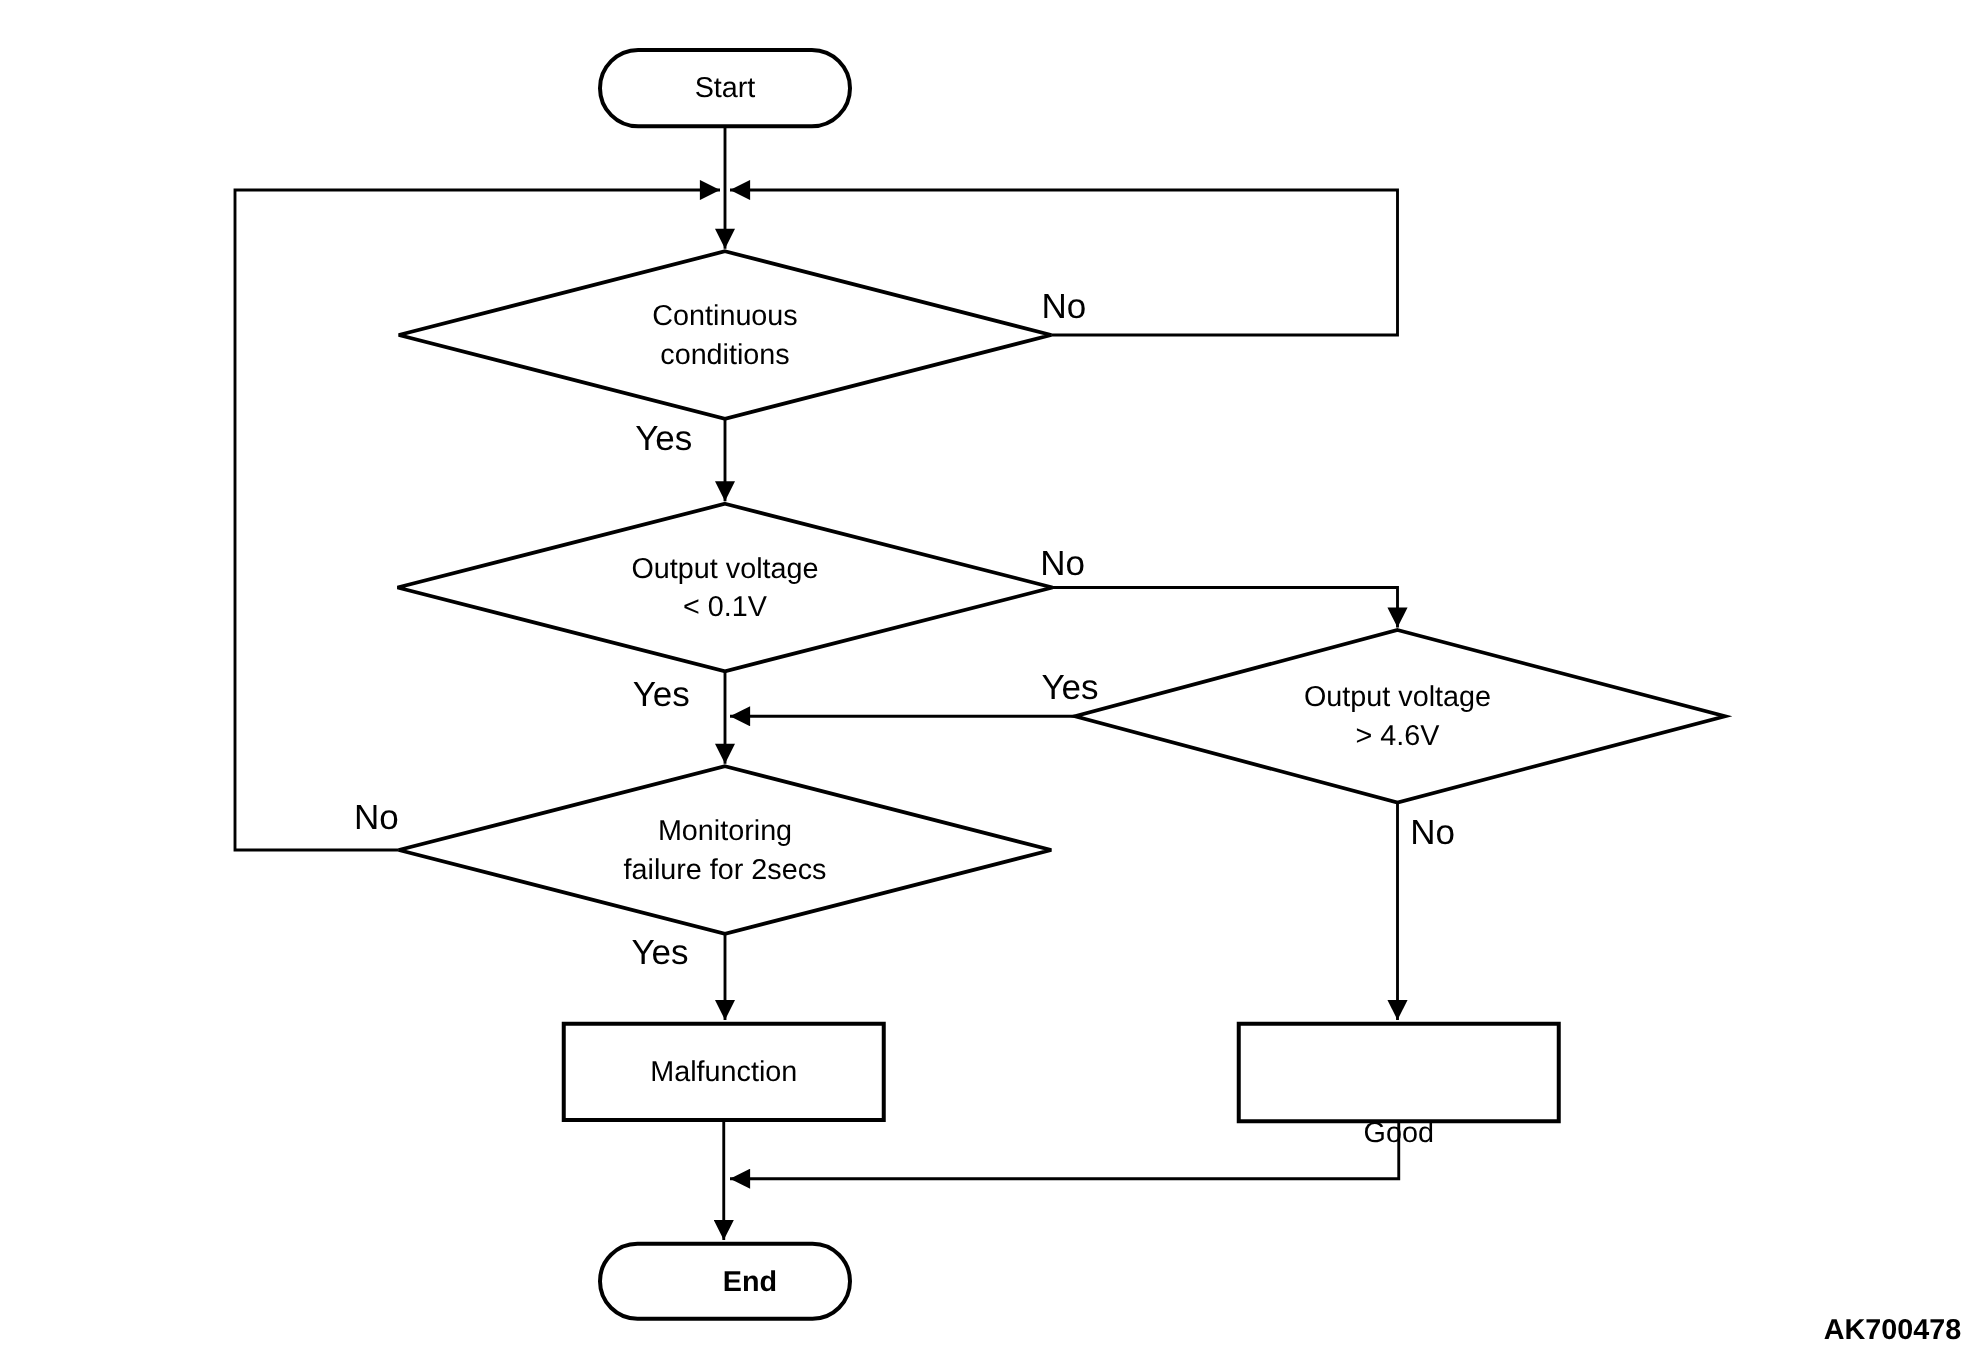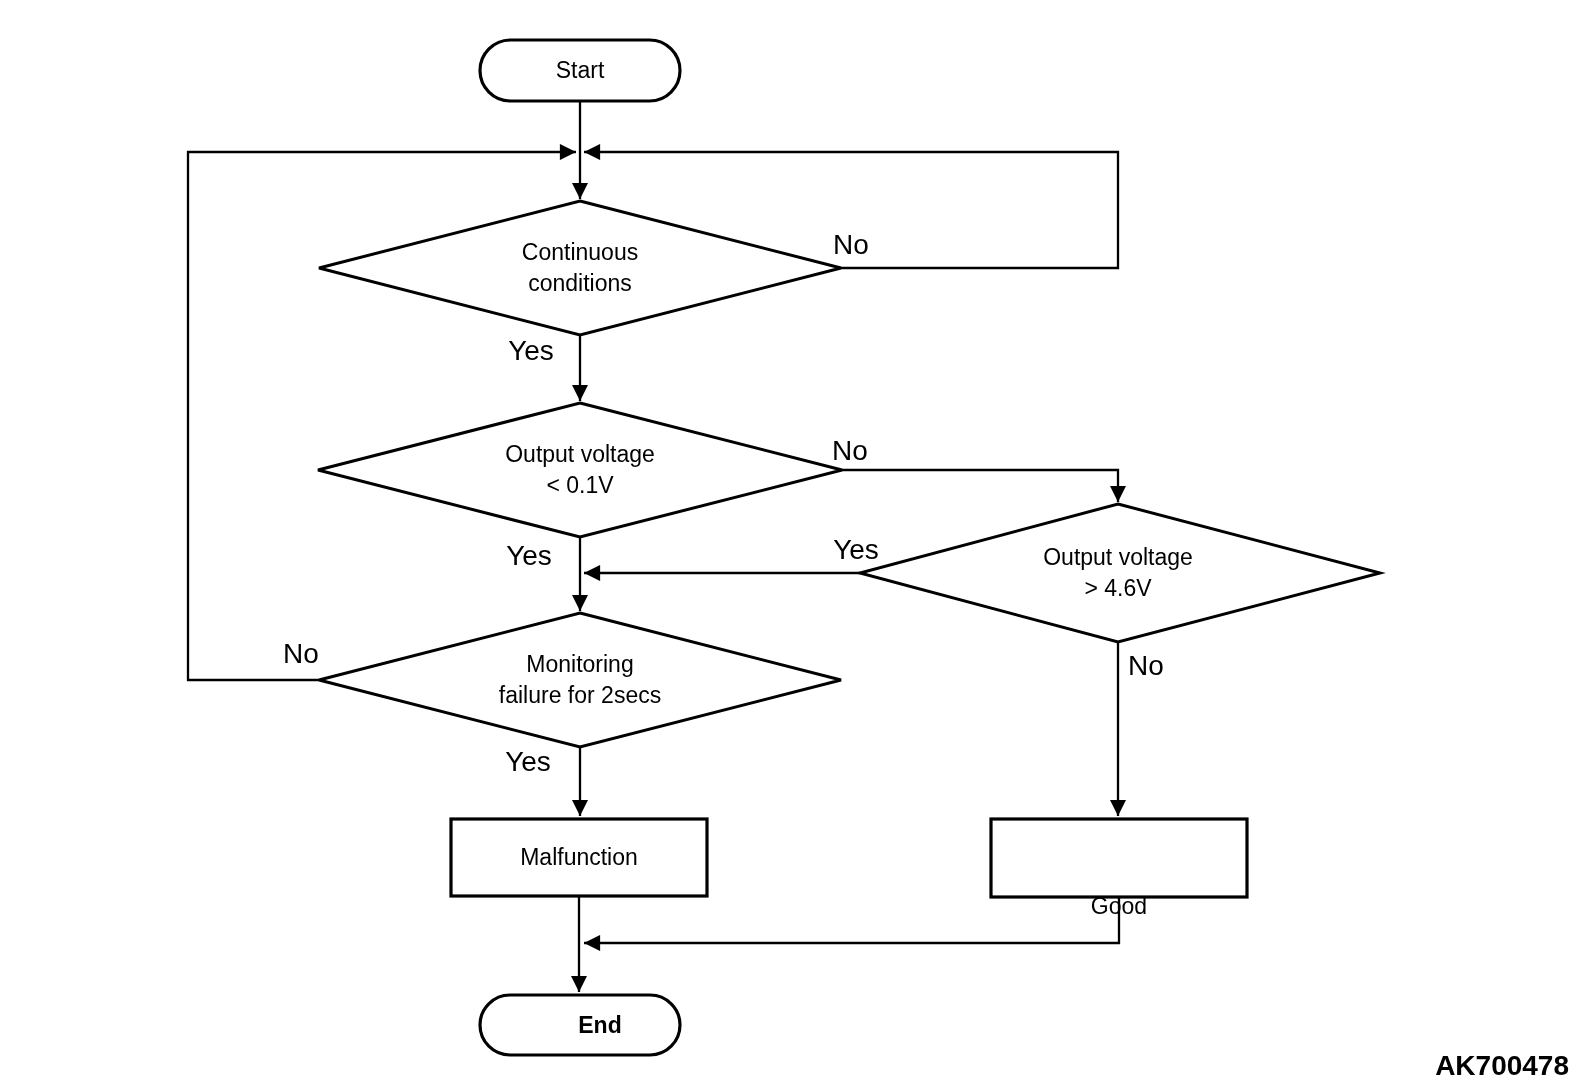--- a/index.html
+++ b/index.html
@@ -35,21 +35,21 @@
     transform: translate(-50%, -50%);
     font-size: 28px;
     line-height: 30px;
     white-space: nowrap;
     color: #000000;
   }
   .figure-code {
     position: absolute;
     right: 3px;
     top: 1050px;
-    font-size: 28px;
+    font-size: 23px;
     font-weight: bold;
     color: #000000;
   }
   .edge {
     fill: none;
     stroke: #000000;
     stroke-width: 2.3;
   }
   .shape {
     fill: #ffffff;

